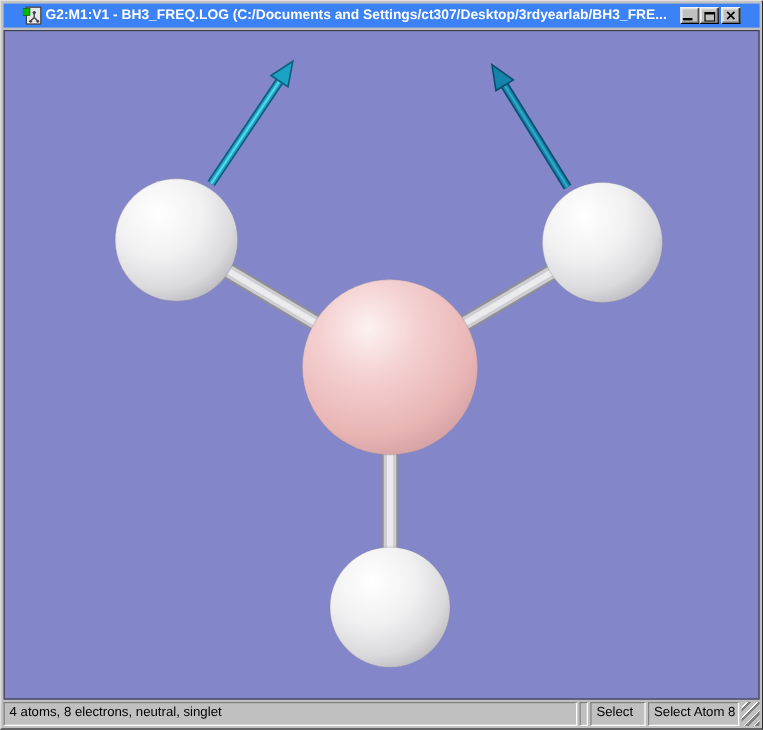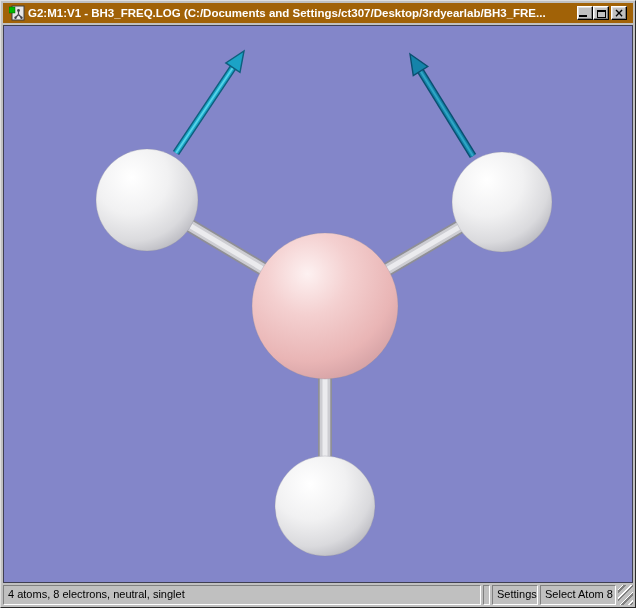--- a/index.html
+++ b/index.html
@@ -11,23 +11,23 @@
     background:#c0c0c0;
     border:1px solid;
     border-color:#dfdfdf #2a2a2a #2a2a2a #dfdfdf;
     padding:2px;
     position:relative;
   }
 
   
   .titlebar{
     height:20px;
-    background:#a16207;
+    background:#3b82f6;
     display:flex;align-items:center;
-    padding:0 6px;
+    padding:0 16px;
     margin-bottom:2px;
   }
   .app-icon{width:16px;height:16px;flex:0 0 16px;margin-right:3px;display:block;}
   .title-text{
     color:#ffffff;font-size:11.5px;font-weight:bold;
     white-space:nowrap;overflow:hidden;
     flex:1 1 auto;
     letter-spacing:0px;
     line-height:20px;
   }
@@ -174,18 +174,18 @@
             <line x1="469" y1="130" x2="415.4588718529945" y2="43.31436395246726" stroke="#2fa6c4" stroke-width="2"></line>
             <polygon points="406,28 423.7416405919923,40.54927046104957 409.27807463688436,49.48264943332213" fill="#1583aa" stroke="#0a4f70" stroke-width="1.4" stroke-linejoin="miter"></polygon>
           </g>
         </g>
     </svg>
   </div>
 
   <div class="statusbar">
     <div class="panel info">4 atoms, 8 electrons, neutral, singlet</div>
     <div class="panel sliver"></div>
-    <div class="panel mode">Settings</div>
+    <div class="panel mode">Select</div>
     <div class="panel sel">Select Atom 8</div>
     <div class="grip"></div>
   </div>
 
 </div>
 
 </body></html>

